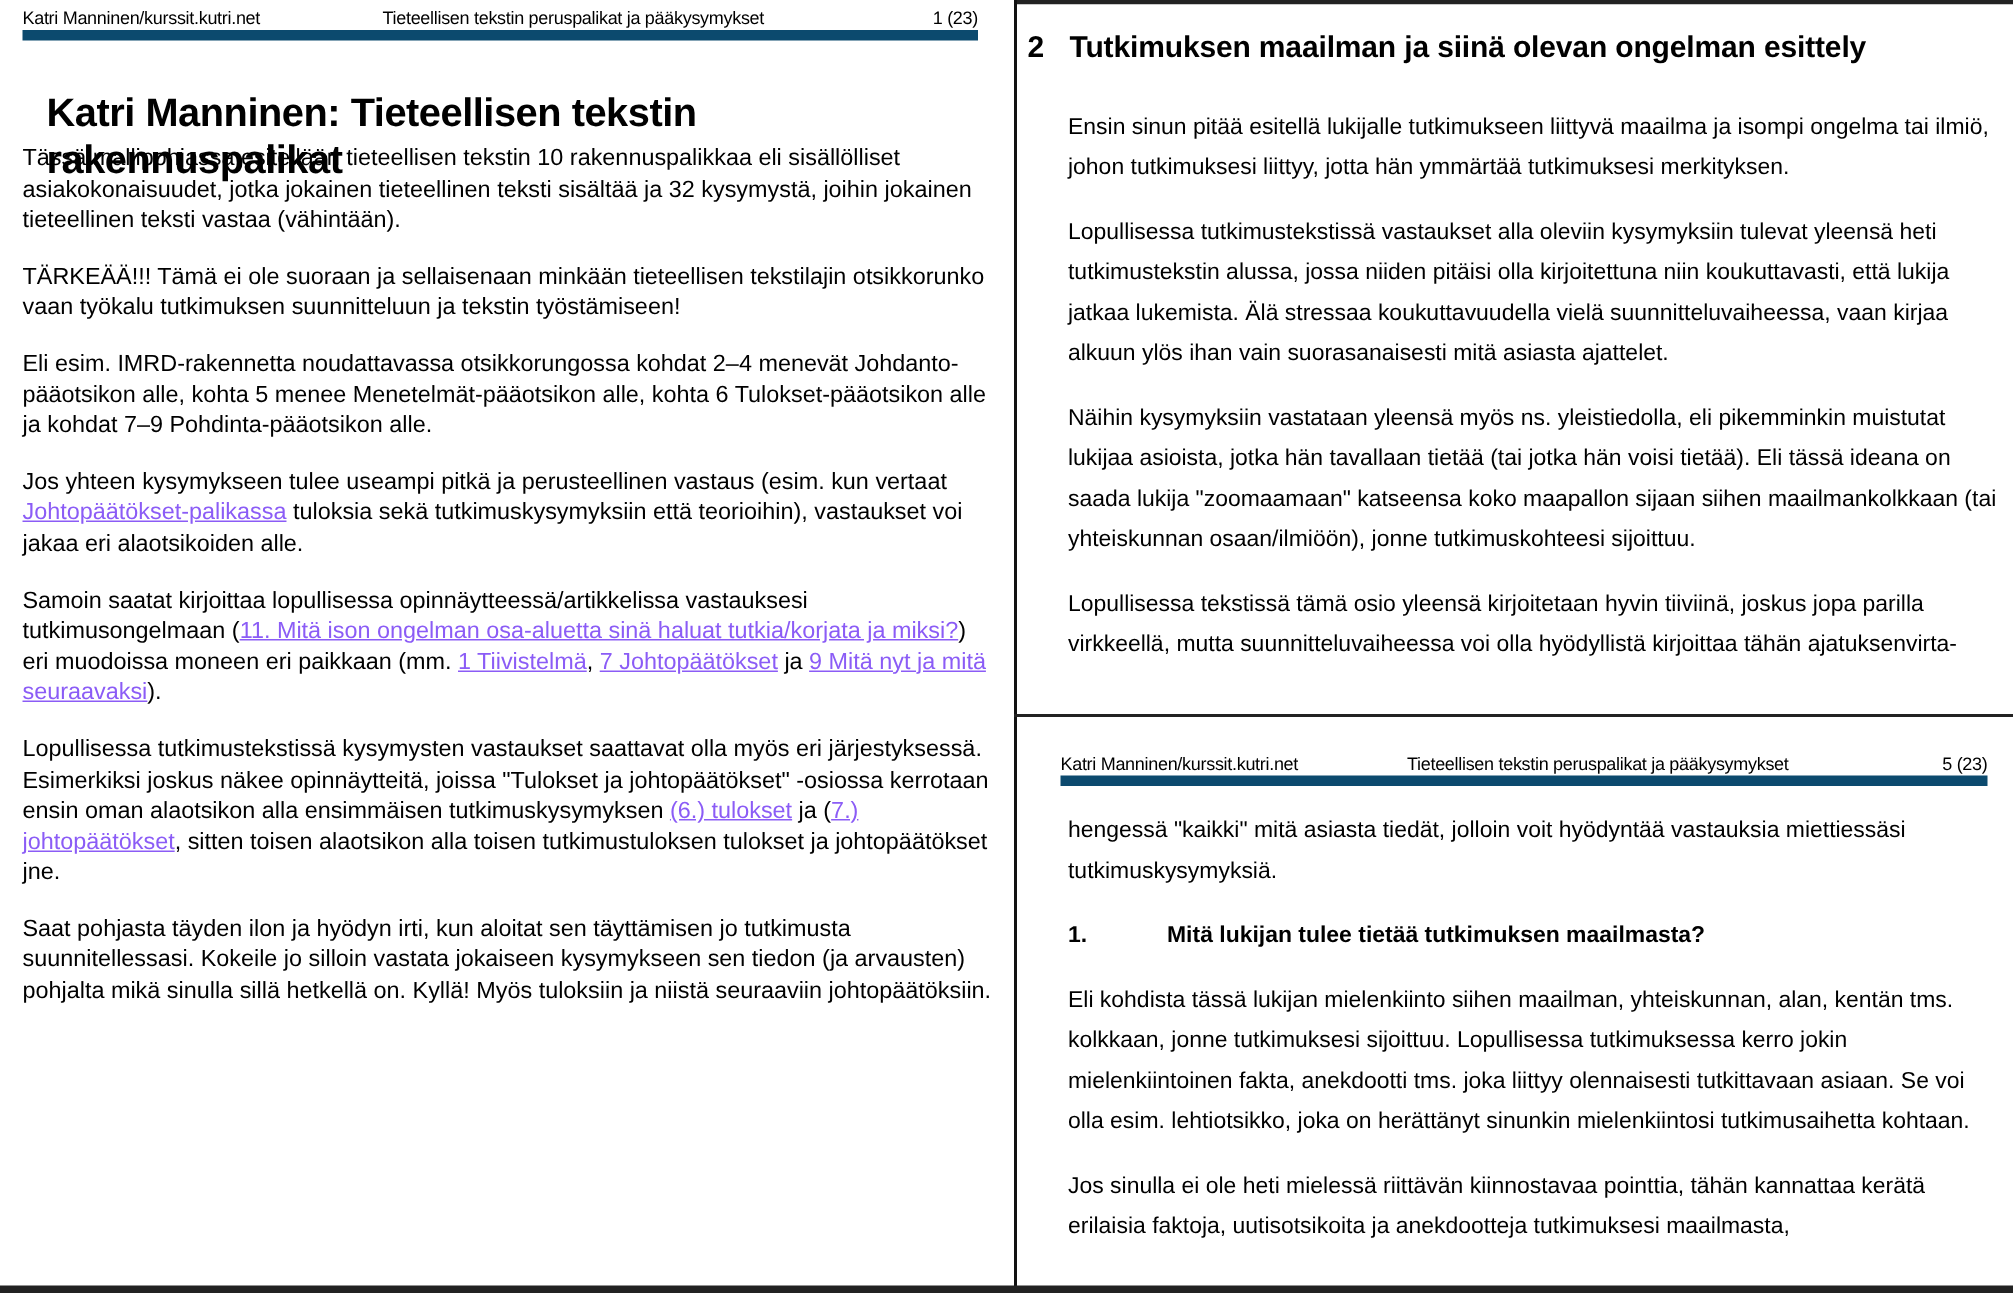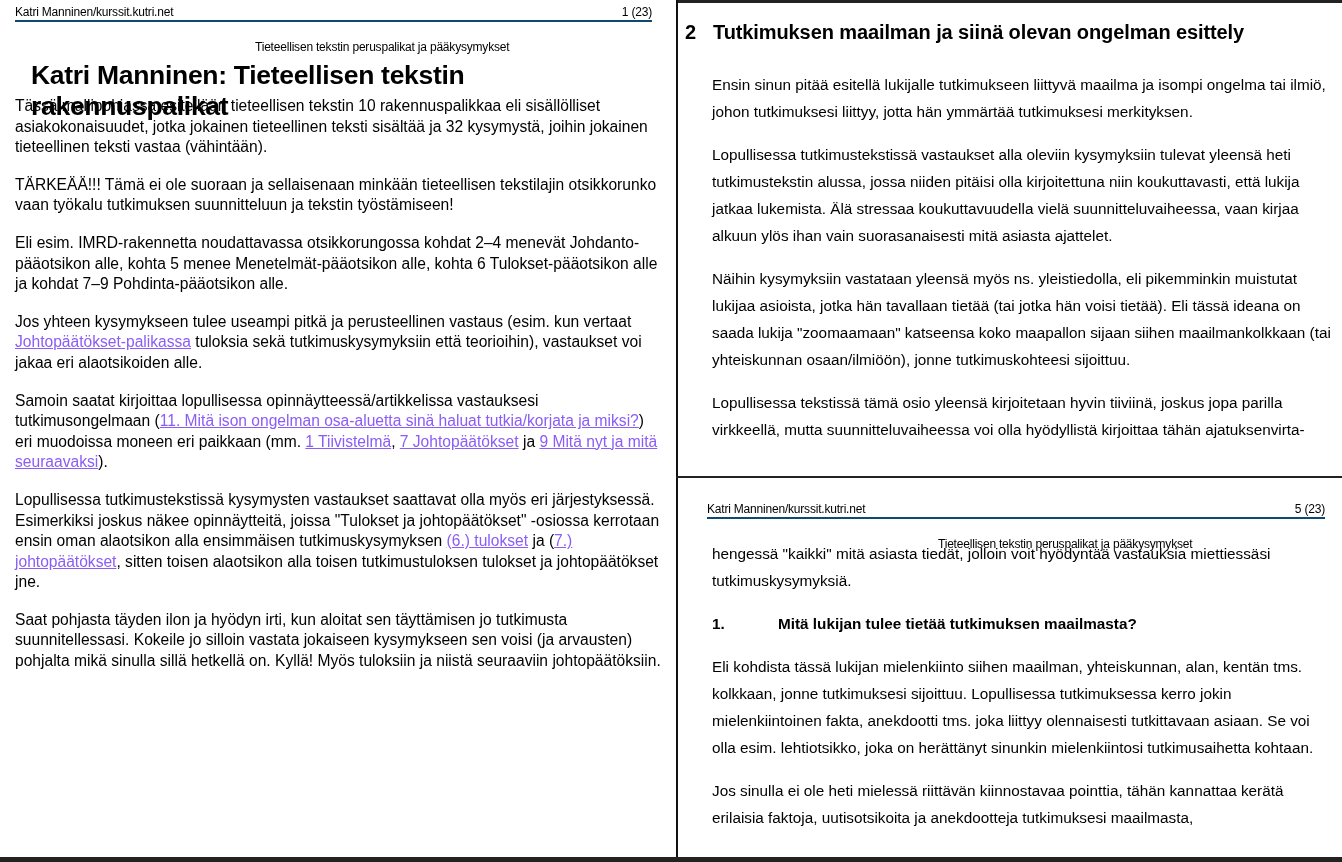--- a/index.html
+++ b/index.html
@@ -11,26 +11,26 @@
   #left-pane { left:0; top:0; width:676px; height:857px; }
   #right-top { left:678px; top:3px; width:664px; height:473px; }
   #right-bottom { left:678px; top:478px; width:664px; height:379px; }
   .vdivider { position:absolute; left:676px; top:0; width:2px; height:862px; background:#111; }
   .hdivider { position:absolute; left:676px; top:476px; width:666px; height:2px; background:#222; }
   .topbar { position:absolute; left:678px; top:0; width:664px; height:3px; background:#222; }
   .bottombar { position:absolute; left:0; top:857px; width:1342px; height:5px; background:#222; }
 
   .page-header {
     position:absolute; display:flex; justify-content:space-between;
-    font-size:12px; line-height:14px; border-bottom:2px solid #0c4a6e; padding-bottom:1px;
+    font-size:12px; line-height:14px; border-bottom:7px solid #0c4a6e; padding-bottom:1px;
     letter-spacing:-0.2px;
   }
   #left-pane .page-header { left:15px; top:5px; width:637px; }
   #right-bottom .page-header { left:29px; top:24px; width:618px; }
-  .page-header .hdr-title { position:absolute; left:240px;margin-top:35px; }
+  .page-header .hdr-title { position:absolute; left:240px; }
   #right-bottom .page-header .hdr-title { left:231px; }
 
   .doc-title {
     position:absolute; left:15px; top:44px; margin:16px;
     font-size:26.5px; font-weight:bold; letter-spacing:-0.3px;
   }
   .left-body { position:absolute; left:15px; top:96px; width:650px; font-size:15.6px; line-height:20.6px; }
   .left-body p { margin:0 0 17px 0; }
   a.doc-link { color:#8b5cf6; text-decoration:underline; }
 
@@ -57,21 +57,21 @@
     <span>1 (23)</span>
   </div>
   <h1 class="doc-title">Katri Manninen: Tieteellisen tekstin rakennuspalikat</h1>
   <div class="left-body">
     <p>Tässä mallipohjassa esitellään tieteellisen tekstin 10 rakennuspalikkaa eli sisällölliset asiakokonaisuudet, jotka jokainen tieteellinen teksti sisältää ja 32 kysymystä, joihin jokainen tieteellinen teksti vastaa (vähintään).</p>
     <p>TÄRKEÄÄ!!! Tämä ei ole suoraan ja sellaisenaan minkään tieteellisen tekstilajin otsikkorunko vaan työkalu tutkimuksen suunnitteluun ja tekstin työstämiseen!</p>
     <p>Eli esim. IMRD-rakennetta noudattavassa otsikkorungossa kohdat 2–4 menevät Johdanto-pääotsikon alle, kohta 5 menee Menetelmät-pääotsikon alle, kohta 6 Tulokset-pääotsikon alle ja kohdat 7–9 Pohdinta-pääotsikon alle.</p>
     <p><span>Jos yhteen kysymykseen tulee useampi pitkä ja perusteellinen vastaus (esim. kun vertaat </span><a class="doc-link" href="#">Johtopäätökset-palikassa</a><span> tuloksia sekä tutkimuskysymyksiin että teorioihin), vastaukset voi jakaa eri alaotsikoiden alle.</span></p>
     <p><span>Samoin saatat kirjoittaa lopullisessa opinnäytteessä/artikkelissa vastauksesi tutkimusongelmaan (</span><a class="doc-link" href="#">11. Mitä ison ongelman osa-aluetta sinä haluat tutkia/korjata ja miksi?</a><span>) eri muodoissa moneen eri paikkaan (mm. </span><a class="doc-link" href="#">1 Tiivistelmä</a><span>, </span><a class="doc-link" href="#">7 Johtopäätökset</a><span> ja </span><a class="doc-link" href="#">9 Mitä nyt ja mitä seuraavaksi</a><span>).</span></p>
     <p><span>Lopullisessa tutkimustekstissä kysymysten vastaukset saattavat olla myös eri järjestyksessä. Esimerkiksi joskus näkee opinnäytteitä, joissa "Tulokset ja johtopäätökset" -osiossa kerrotaan ensin oman alaotsikon alla ensimmäisen tutkimuskysymyksen </span><a class="doc-link" href="#">(6.) tulokset</a><span> ja (</span><a class="doc-link" href="#">7.) johtopäätökset</a><span>,  sitten toisen alaotsikon alla toisen tutkimustuloksen tulokset ja johtopäätökset jne.</span></p>
-    <p>Saat pohjasta täyden ilon ja hyödyn irti, kun aloitat sen täyttämisen jo tutkimusta suunnitellessasi. Kokeile jo silloin vastata jokaiseen kysymykseen sen voisi (ja arvausten) pohjalta mikä sinulla sillä hetkellä on. Kyllä! Myös tuloksiin ja niistä seuraaviin johtopäätöksiin.</p>
+    <p>Saat pohjasta täyden ilon ja hyödyn irti, kun aloitat sen täyttämisen jo tutkimusta suunnitellessasi. Kokeile jo silloin vastata jokaiseen kysymykseen sen tiedon (ja arvausten) pohjalta mikä sinulla sillä hetkellä on. Kyllä! Myös tuloksiin ja niistä seuraaviin johtopäätöksiin.</p>
   </div>
 </div>
 
 <div class="vdivider"></div>
 <div class="topbar"></div>
 
 <div class="pane" id="right-top">
   <h2 class="section-heading"><span class="num">2</span><span>Tutkimuksen maailman ja siinä olevan ongelman esittely</span></h2>
   <div class="right-body">
     <p>Ensin sinun pitää esitellä lukijalle tutkimukseen liittyvä maailma ja isompi ongelma tai ilmiö, johon tutkimuksesi liittyy, jotta hän ymmärtää tutkimuksesi merkityksen.</p>

